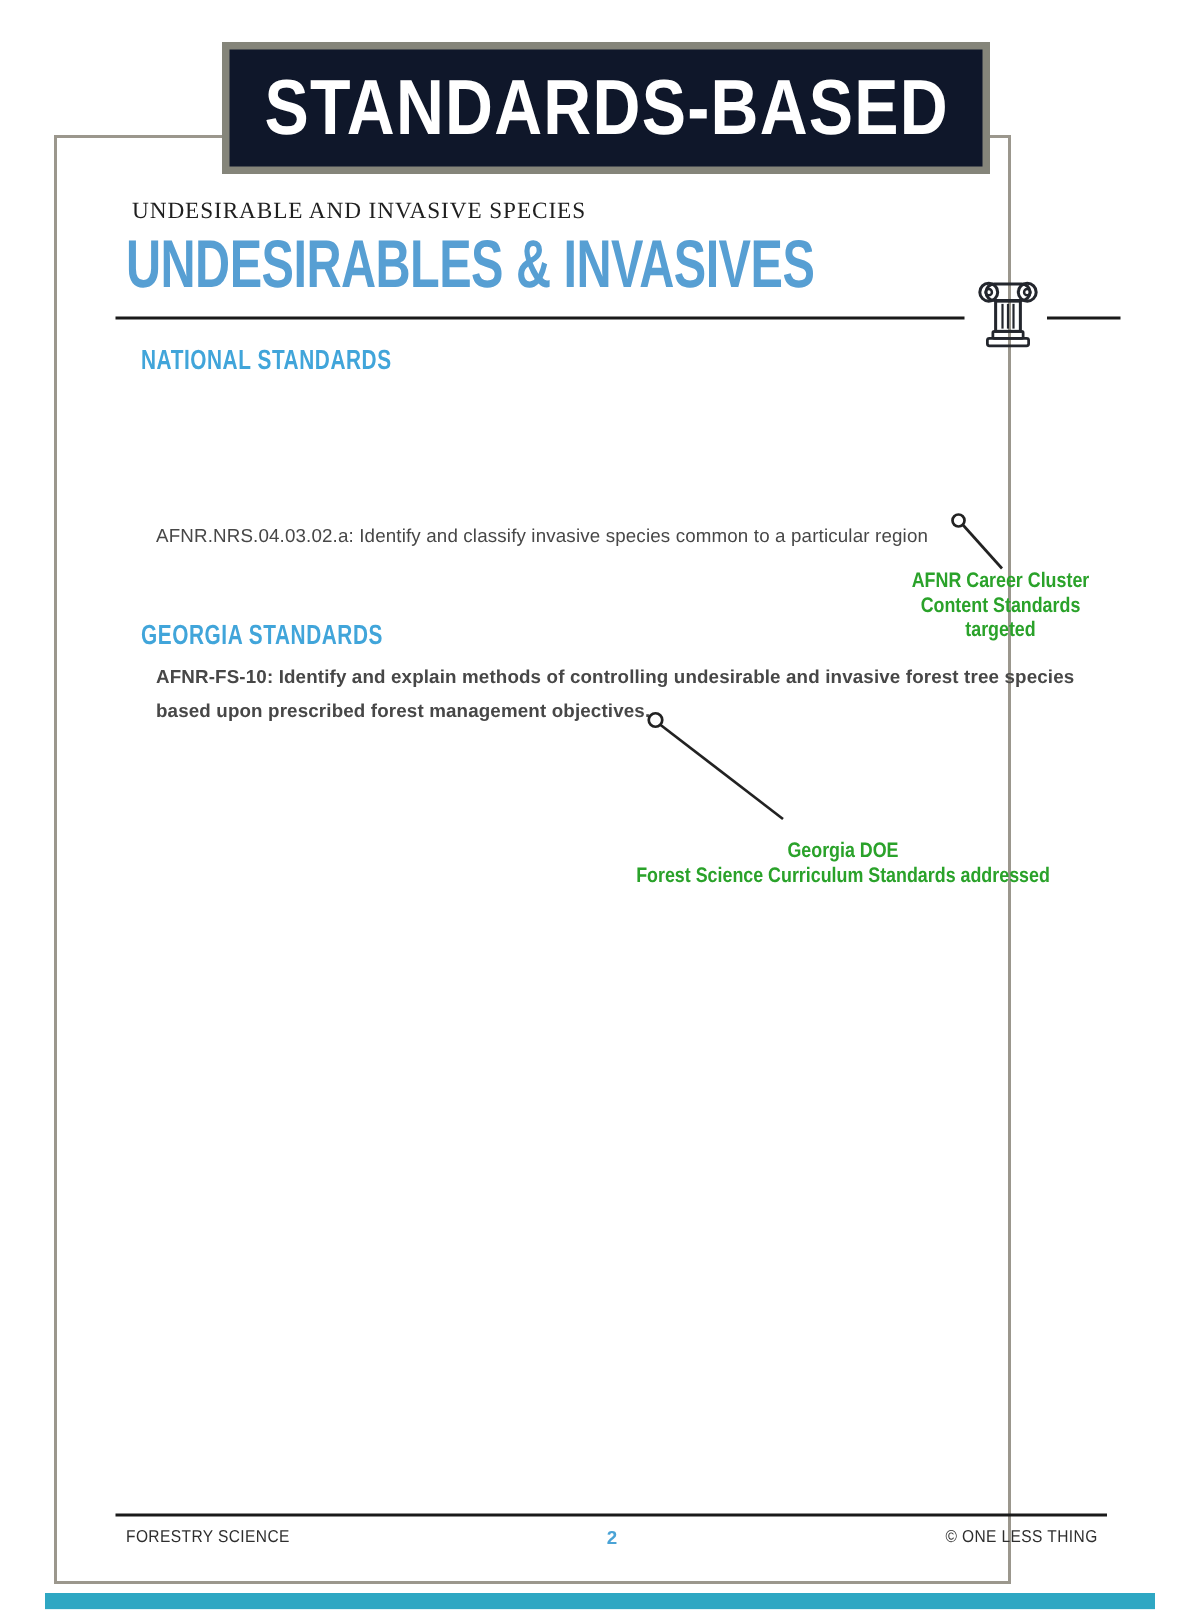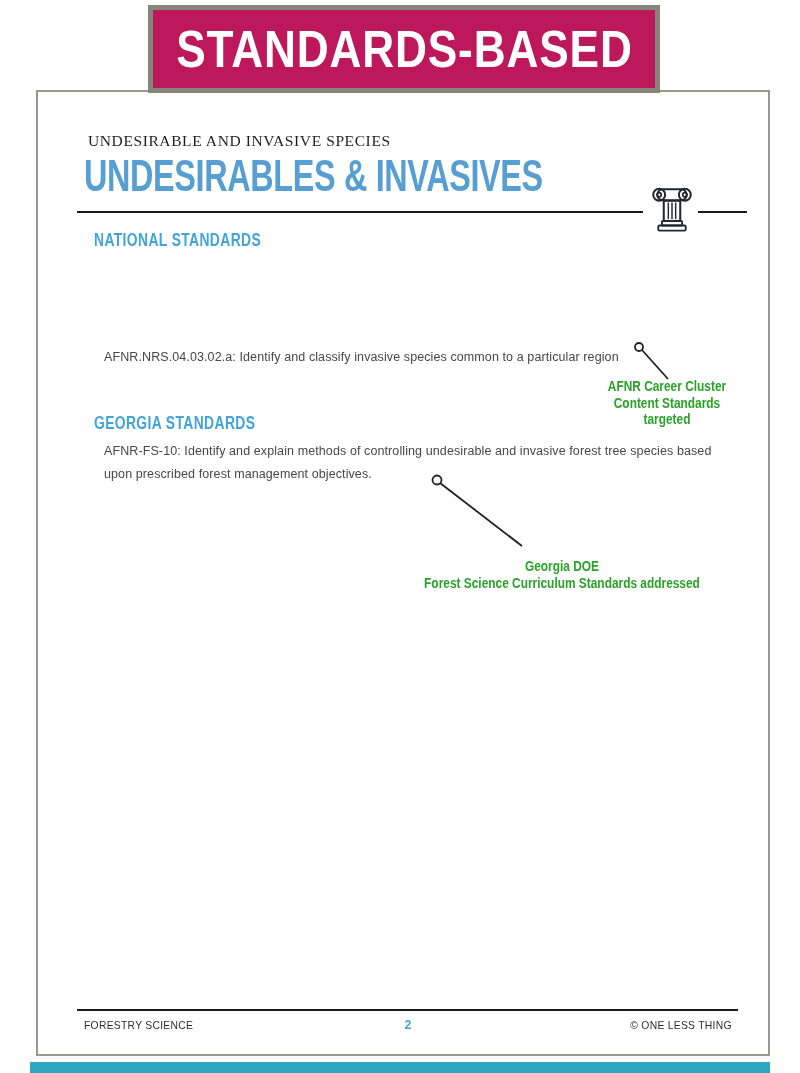--- a/index.html
+++ b/index.html
@@ -2,31 +2,31 @@
 <html><head>
 <meta charset="utf-8">
 <style>
   html,body{margin:0;padding:0;background:#ffffff;}
   #canvas{
     position:relative;width:800px;height:1073px;background:#ffffff;overflow:hidden;
     font-family:"Liberation Sans",sans-serif;
   }
   
   .banner{
-    position:absolute;left:148px;top:5px;width:512px;height:88px;box-sizing:border-box;
-    background:#be185d;border:5px solid #85857a;z-index:3;
+    position:absolute;left:148px;top:28px;width:512px;height:88px;box-sizing:border-box;
+    background:#0f172a;border:5px solid #85857a;z-index:3;
     display:flex;align-items:center;justify-content:center;
   }
   .banner-text{
     color:#ffffff;font-weight:bold;font-size:52px;letter-spacing:1px;line-height:1;
     display:block;transform:scaleX(0.85);transform-origin:50% 50%;white-space:nowrap;
   }
   
   .page{
-    position:absolute;left:36px;top:90px;width:734px;height:966px;box-sizing:border-box;
+    position:absolute;left:36px;top:90px;width:638px;height:966px;box-sizing:border-box;
     background:#ffffff;border:2px solid #9b978d;z-index:1;
   }
   .eyebrow{
     position:absolute;left:50px;top:40px;
     font-family:"Liberation Serif",serif;font-size:15.5px;letter-spacing:0.6px;
     color:#1f1f1f;white-space:nowrap;
   }
   .doc-title{
     position:absolute;left:46px;top:61px;color:#579fd3;font-weight:bold;font-size:45px;
     line-height:1;letter-spacing:-0.5px;white-space:nowrap;
@@ -42,21 +42,21 @@
   }
   .h-national{left:56px;top:139px;}
   .h-georgia{left:56px;top:322px;}
   .body-par{
     position:absolute;left:66px;width:620px;color:#474747;font-size:12.5px;
     line-height:23px;letter-spacing:0.1px;
   }
   .p1{top:163px;}
   .p2{top:209px;}
   .p3{top:254px;}
-  .p4{top:348px;}
+  .p4{top:348px;font-weight:bold;}
   .leader{position:absolute;overflow:visible;}
   .leader1{left:556px;top:248px;width:120px;height:45px;}
   .leader2{left:390px;top:380px;width:110px;height:90px;}
   .annot{
     position:absolute;color:#2aa22a;font-weight:bold;font-size:14px;line-height:16.5px;
     text-align:center;transform:scaleX(0.85);transform-origin:50% 0;
   }
   .annot1{left:504px;top:286px;width:250px;}
   .annot2{left:324px;top:466px;width:400px;}
   

